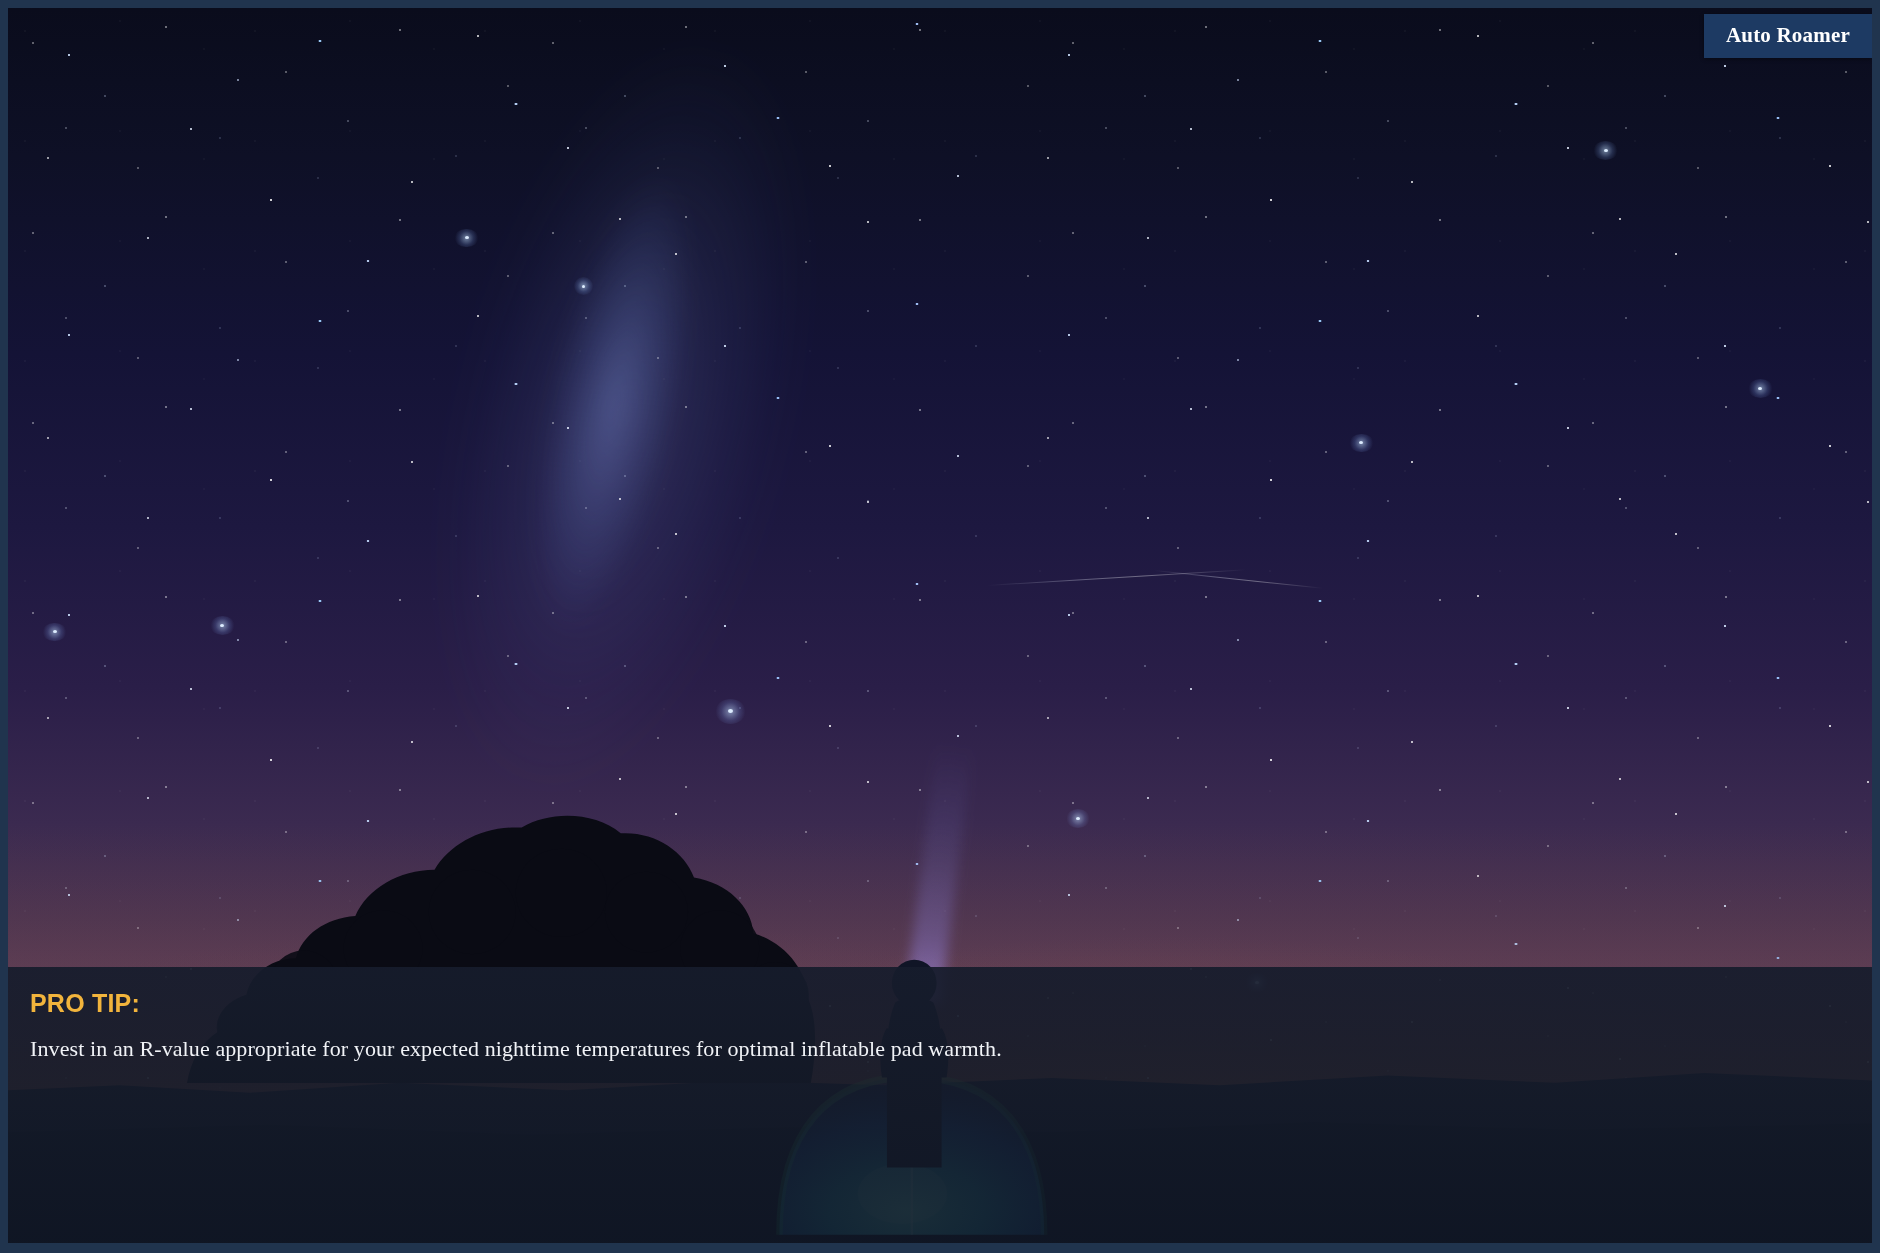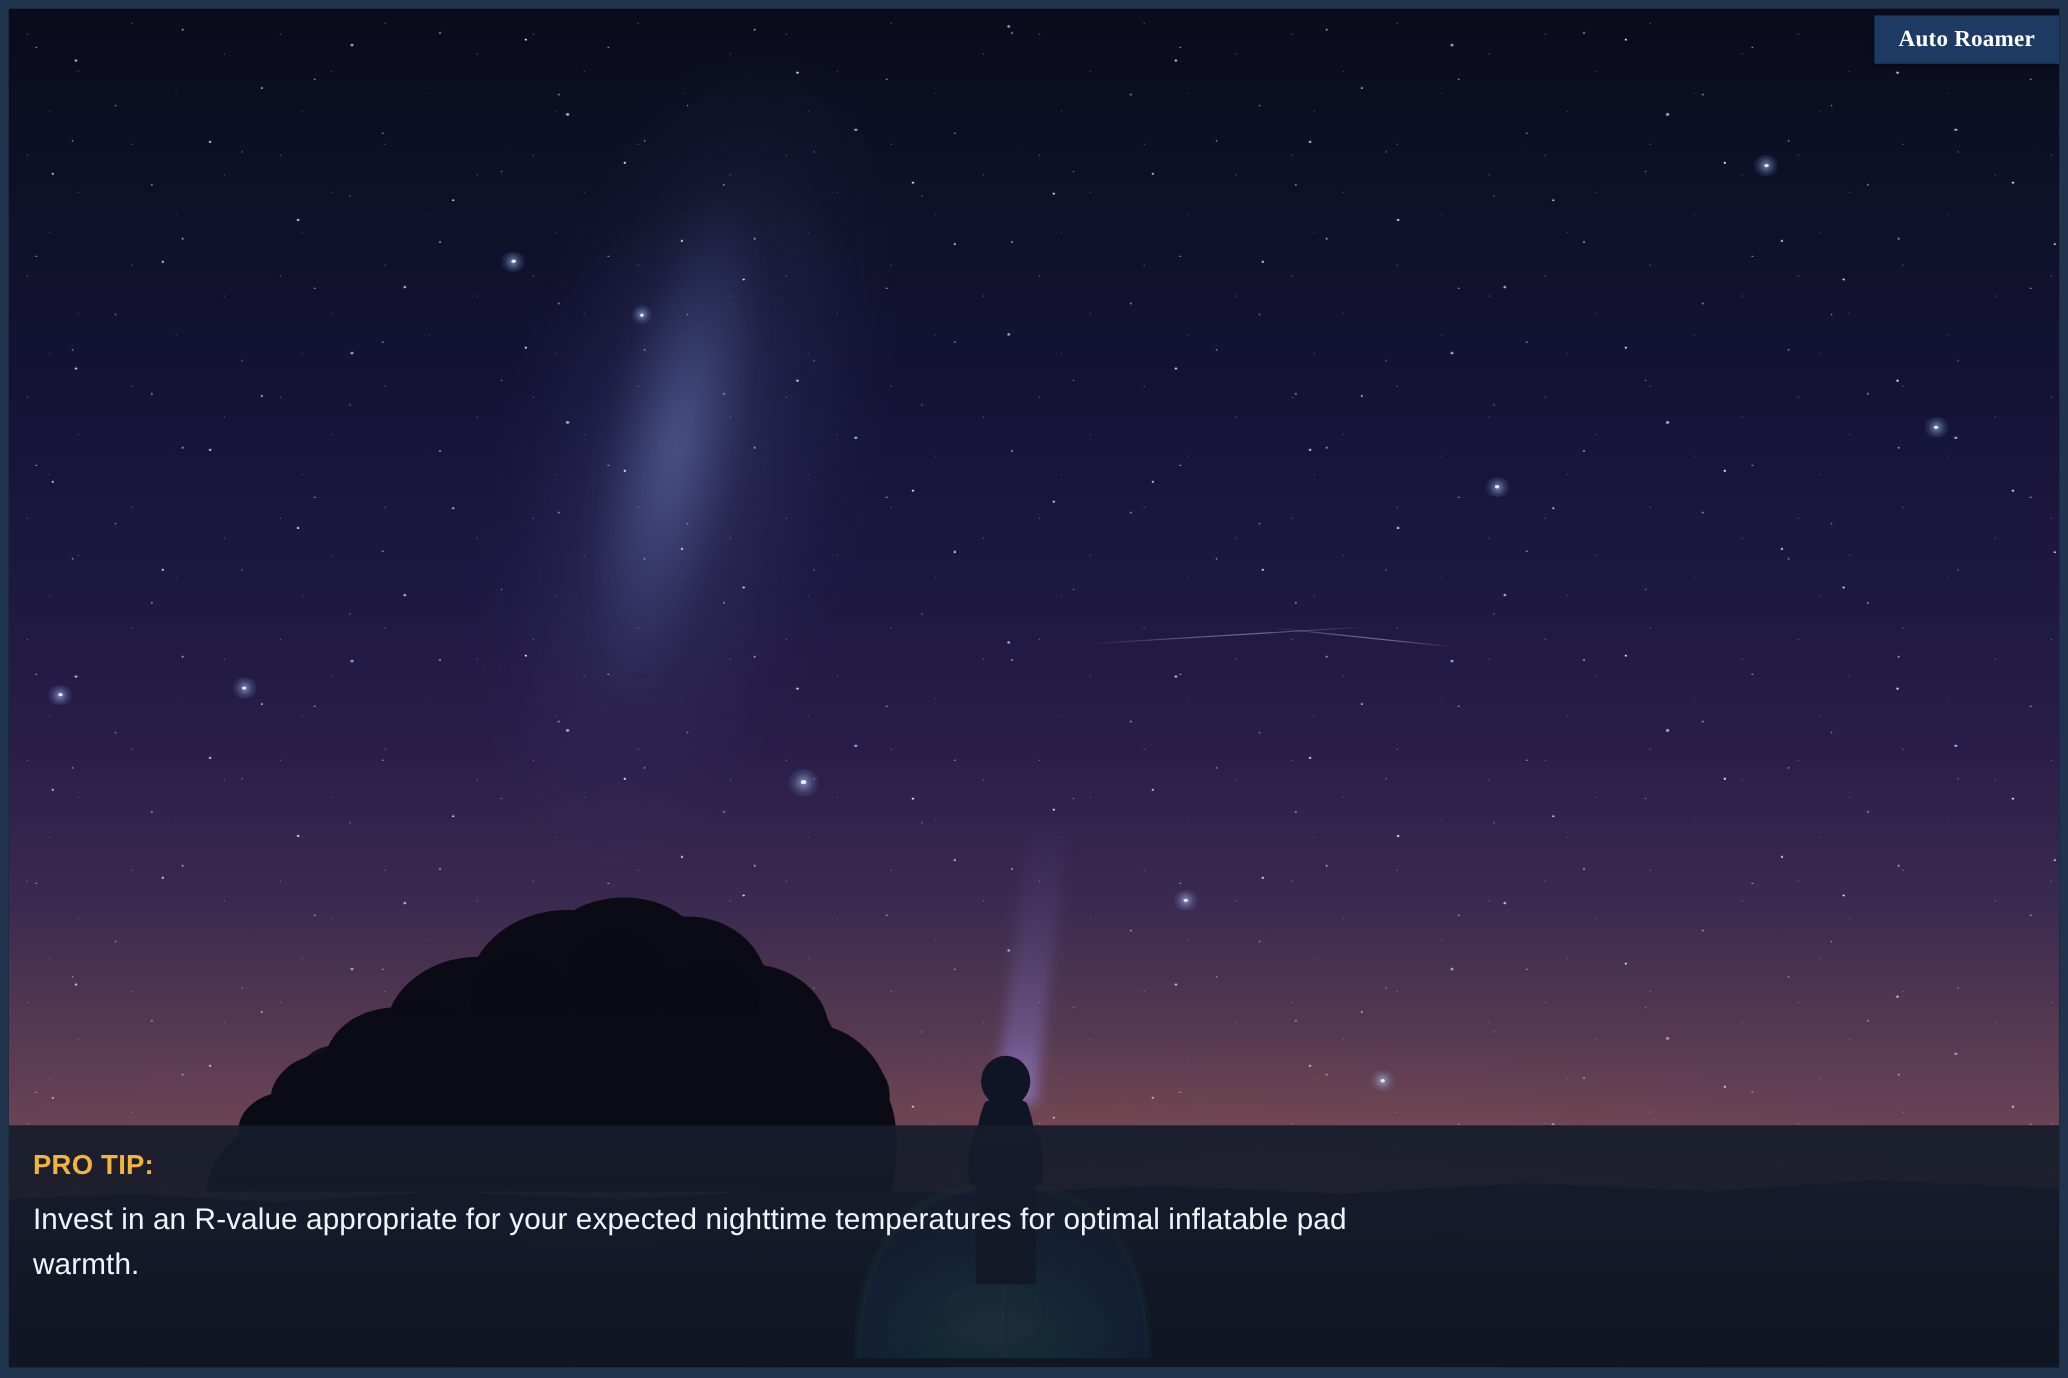--- a/index.html
+++ b/index.html
@@ -196,40 +196,41 @@
     box-shadow:0 1px 4px rgba(0,0,0,.45);
     z-index:40;
     white-space:nowrap;
     font-family:Liberation Serif, serif;
   }
 
   
   .tipbar{
     position:absolute;
     left:0; right:0; bottom:0;
-    height:220px;
+    height:276px;
     background:linear-gradient(to bottom, rgba(22,28,44,.93) 0%, rgba(20,26,40,.90) 45%, rgba(16,22,36,.88) 100%);
     z-index:30;
     padding:22px 22px 0 22px;
   }
   .tip-label{
     color:#f2b43c;
     font-size:25px;
     font-weight:bold;
     line-height:1.15;
     letter-spacing:.2px;
     margin-bottom:14px;
   }
   .tip-text{
     color:#f1f3f7;
-    font-size:27px;
+    font-size:22px;
     font-weight:normal;
     line-height:1.52;
     max-width:1250px;
     letter-spacing:.1px;
+    font-family:Liberation Serif, serif;
   }
 </style>
 </head>
 <body>
 
 <div class="frame">
 
   <div class="stage">
 
     <div class="sky"></div>

